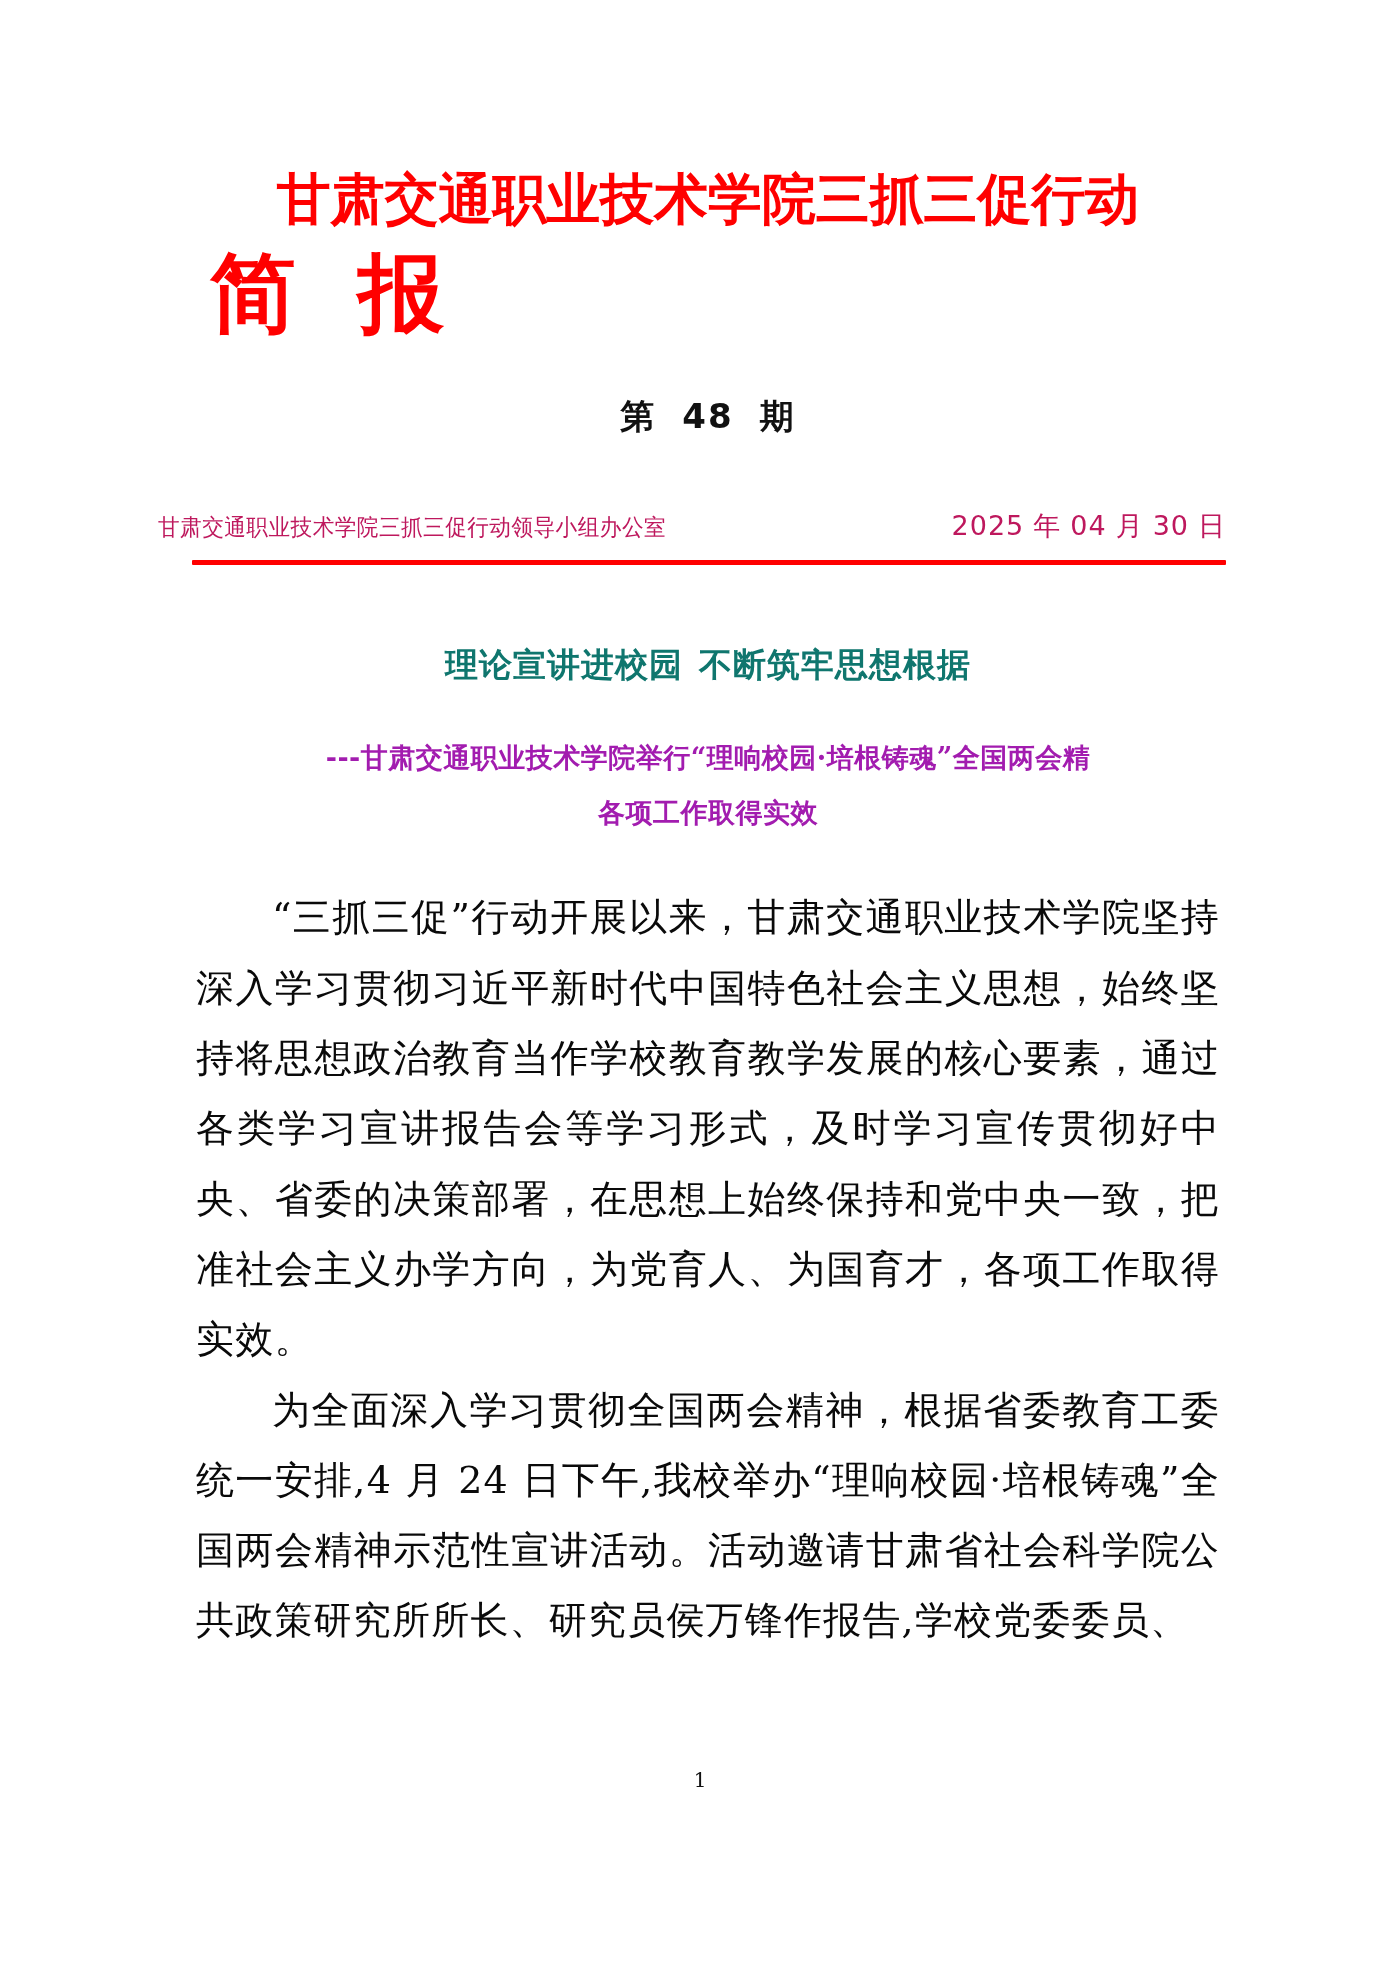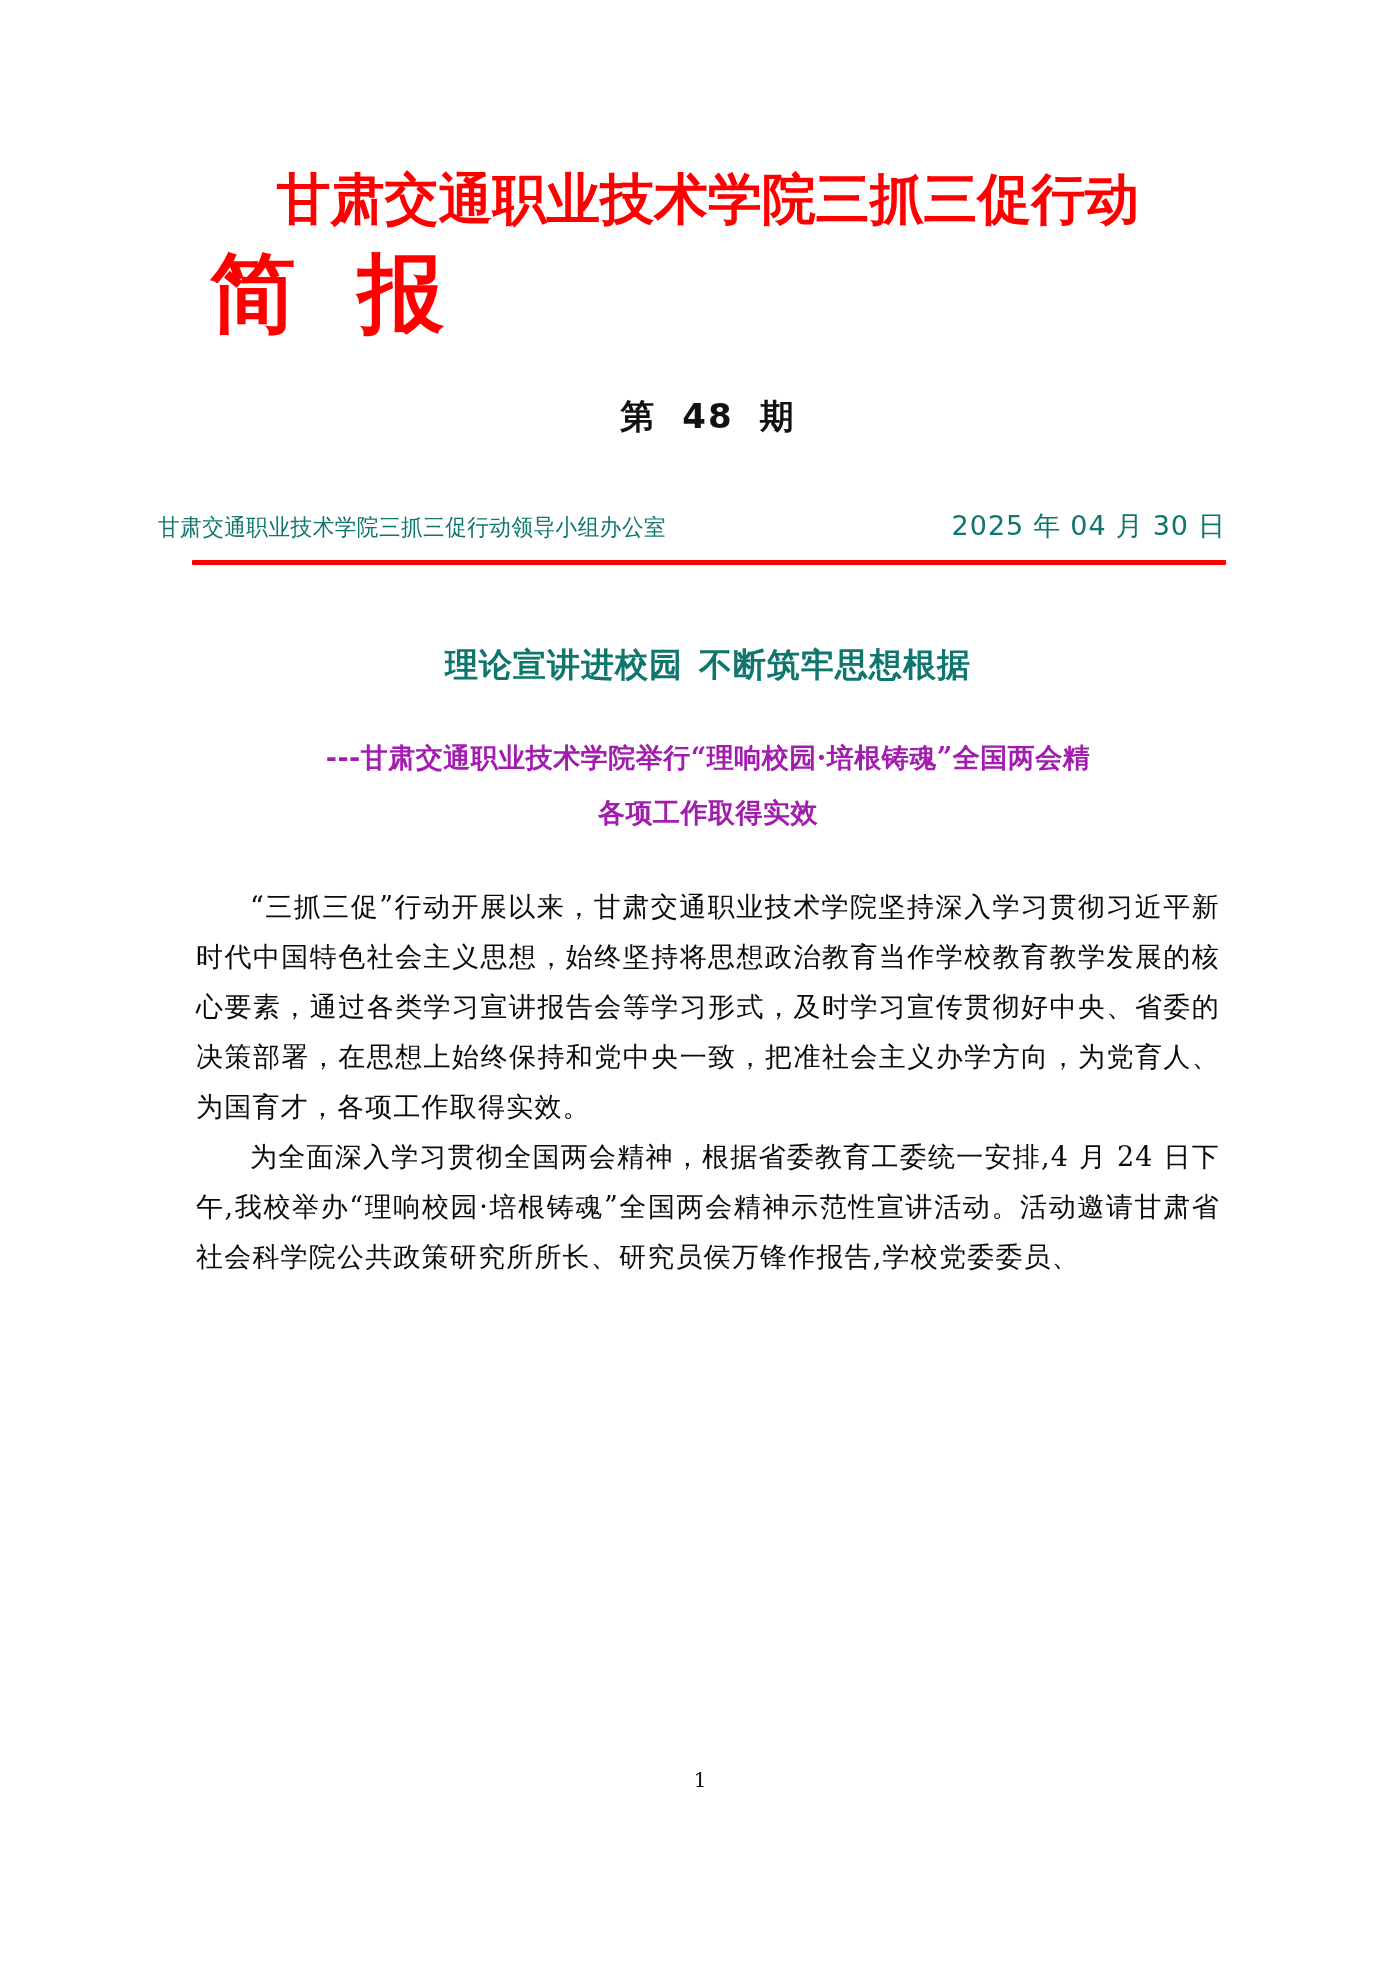--- a/index.html
+++ b/index.html
@@ -77,21 +77,21 @@
   .issue-line .gap { display: inline-block; width: 26px; }
 
   .office-row {
     margin: 68px 0 0 0;
     padding: 0 42px 0 10px;
     display: flex;
     align-items: baseline;
     justify-content: space-between;
     font-family: "DejaVu Serif", "Liberation Serif", serif;
     font-size: 23px;
-    color: #0f766e;
+    color: #be185d;
     white-space: nowrap;
   }
   .office-name {
     letter-spacing: 0.5px;
     transform: scaleX(0.94);
     transform-origin: left center;
   }
   .issue-date {
     font-family: "DejaVu Sans", "Liberation Sans", sans-serif;
     font-size: 27px;
@@ -130,21 +130,21 @@
     font-size: 27px;
     line-height: 2.05;
     letter-spacing: 0.5px;
     color: #a21caf;
   }
   .article-subtitle .l2 { display: block; }
 
   .body-text {
     margin: 42px 0 0 0;
     font-family: "DejaVu Serif", "Liberation Serif", serif;
-    font-size: 27px;
+    font-size: 38px;
     line-height: 1.85;
     letter-spacing: 1.2px;
     color: #0a0a0a;
     text-align: justify;
     text-justify: inter-character;
   }
   .body-text p {
     margin: 0;
     text-indent: 2em;
   }

